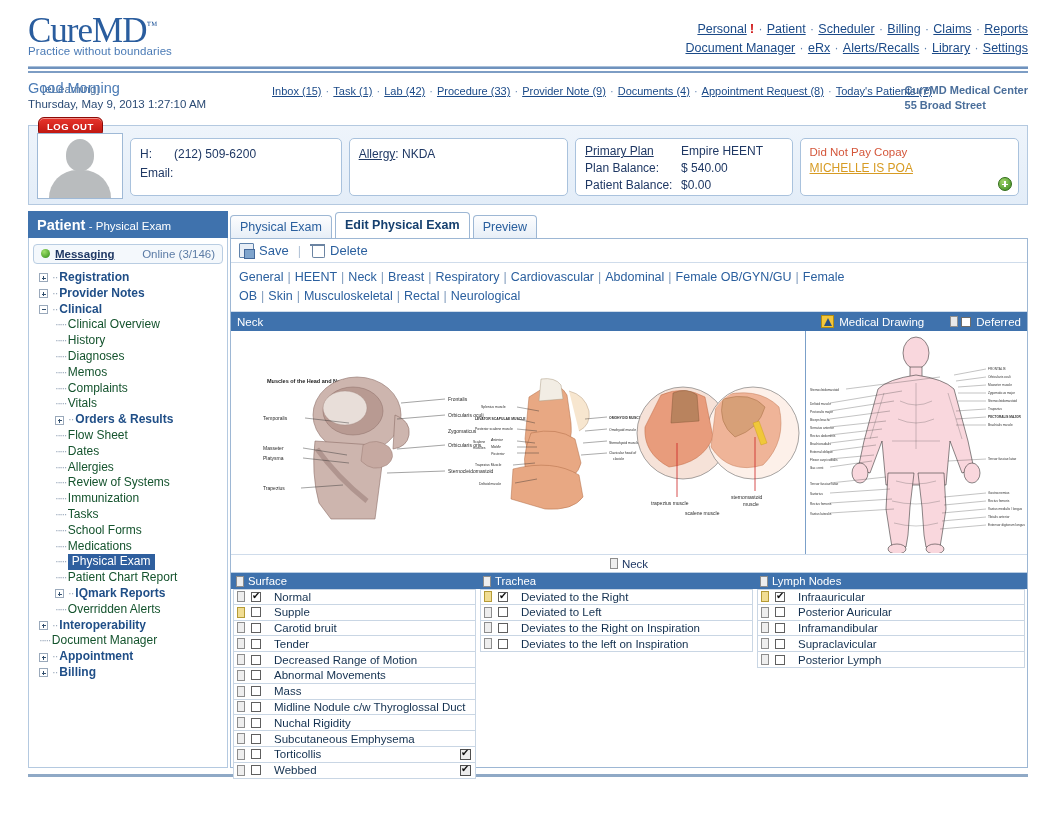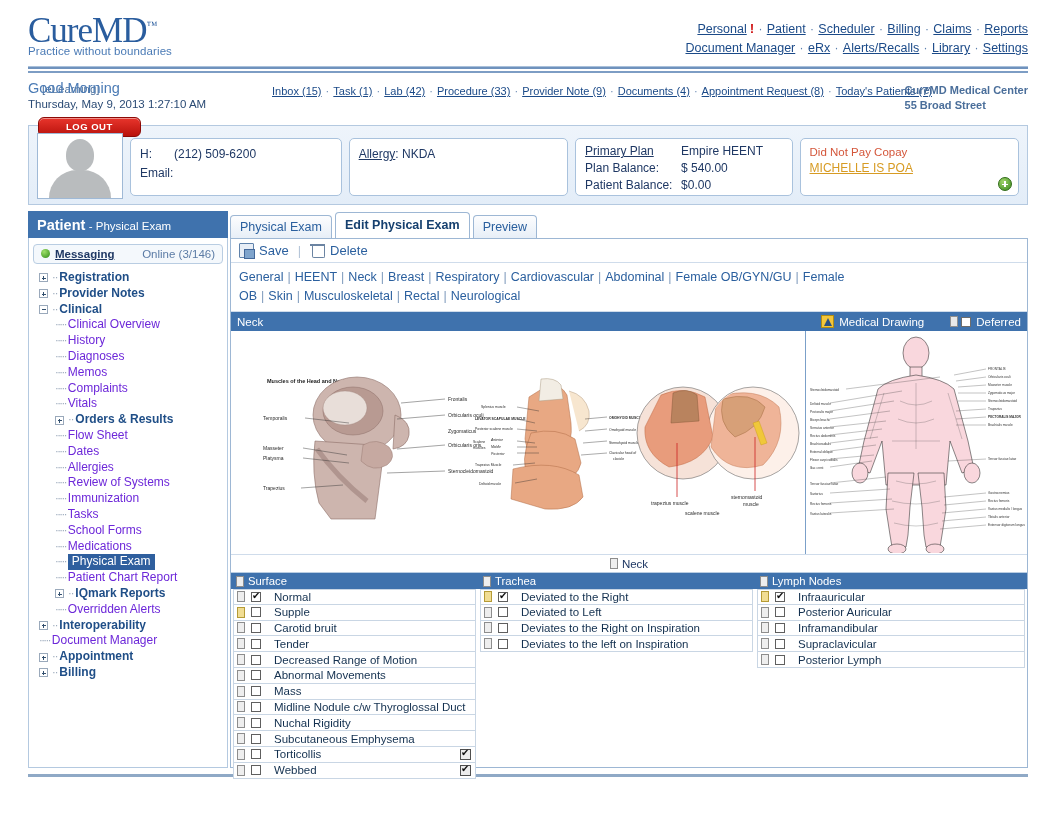--- a/index.html
+++ b/index.html
@@ -32,21 +32,21 @@
     font-size: 11.5px; color: #4a7ab5;
     letter-spacing: .1px; margin-top: -3px;
   }
   .logo-block { width: 180px; }
   .elearning { font-size: 11.5px; color: #4a6e9a; margin: 26px 0 0 14px; }
   .logout-btn {
     margin: 22px 12px 0 10px;
     background: linear-gradient(#e8352c, #b9120c);
     color: #fff; font-size: 9.5px; font-weight: bold;
     letter-spacing: .5px;
-    border-radius: 6px; padding: 3px 27px 4px;
+    border-radius: 6px; padding: 3px 8px 4px;
     border: 1px solid #8d0a06;
     box-shadow: inset 0 1px 0 rgba(255,255,255,.45);
     display: inline-block;
   }
   .topnav {
     position: absolute; right: 22px; top: 20px;
     text-align: right; line-height: 19px;
   }
   .topnav a {
     color: #1b4a88; text-decoration: underline;
@@ -166,21 +166,21 @@
   }
   .exp:before {
     content: ""; position: absolute; left: 1.5px; top: 3.5px;
     width: 4px; height: 1px; background: #33506f;
   }
   .exp.plus:after {
     content: ""; position: absolute; left: 3px; top: 2px;
     width: 1px; height: 4px; background: #33506f;
   }
   .dash { color: #9aa9bb; letter-spacing: -1px; font-size: 11px; padding: 0 2px; }
-  .tlabel { color: #6d28d9; }
+  .tlabel { color: #14532d; }
   .tlabel.bold { font-weight: bold; color: #1f4e87; }
   .tlabel.sel {
     background: #2f5f9e; color: #fff; padding: 0 4px;
   }
   .leafline { color: #9aa9bb; letter-spacing: -1.5px; font-size: 11px; padding-right: 2px; }
 
   
   .content { flex: 1; margin-left: 2px; }
   .tabs { display: flex; align-items: flex-end; height: 27px; gap: 3px; }
   .tab {

